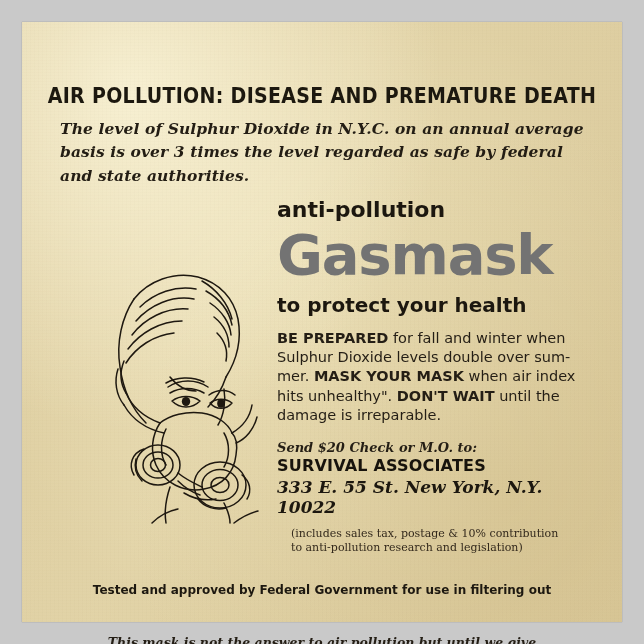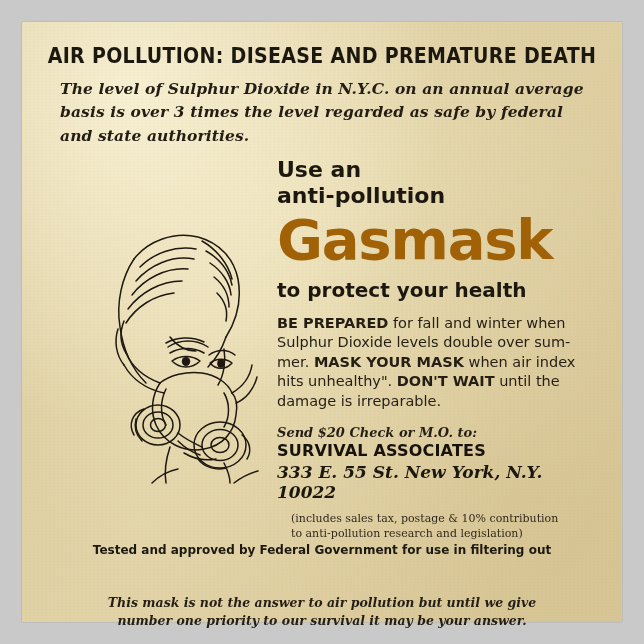--- a/index.html
+++ b/index.html
@@ -41,20 +41,21 @@
     pointer-events: none;
     opacity: 0.30;
     background-image:
       repeating-linear-gradient(0deg, rgba(120,100,60,0.05) 0px, rgba(120,100,60,0.05) 1px, rgba(255,255,255,0) 1px, rgba(255,255,255,0) 3px),
       repeating-linear-gradient(90deg, rgba(120,100,60,0.045) 0px, rgba(120,100,60,0.045) 1px, rgba(255,255,255,0) 1px, rgba(255,255,255,0) 4px);
   }
   .content {
     position: absolute;
     inset: 0;
     color: #201b13;
+    margin-top: 40px;
   }
 
   
   #headline {
     position: absolute;
     top: 22px;
     left: 0;
     right: 0;
     text-align: center;
     font-family: "DejaVu Sans", sans-serif;
@@ -92,21 +93,21 @@
     line-height: 1.16;
     color: #1c170f;
   }
   #gasmask {
     font-family: "DejaVu Sans", sans-serif;
     font-weight: bold;
     font-size: 56px;
     line-height: 1.0;
     letter-spacing: -1.2px;
     margin-top: 4px;
-    color: #a16207;
+    color: #737373;
   }
   #tagline {
     font-family: "DejaVu Sans", sans-serif;
     font-weight: bold;
     font-size: 20px;
     margin-top: 10px;
     color: #1c170f;
   }
   #body-copy {
     font-family: "DejaVu Sans", sans-serif;
@@ -268,21 +269,20 @@
         <path d="M96 250 C92 262 90 274 92 286"></path>
         <path d="M150 266 C154 274 156 280 156 286"></path>
 
         <path d="M78 286 C86 278 94 274 104 272"></path>
         <path d="M160 286 C168 280 176 276 184 274"></path>
       </svg>
     </div>
 
     <div id="right-col">
       <div class="use-an">
-        <div>Use an</div>
         <div>anti-pollution</div>
       </div>
       <div id="gasmask">Gasmask</div>
       <div id="tagline">to protect your health</div>
 
       <div id="body-copy"><b>BE PREPARED</b><span> for fall and winter when Sulphur Dioxide levels double over sum-mer. </span><b>MASK YOUR MASK</b><span> when air index hits unhealthy". </span><b>DON'T WAIT</b><span> until the damage is irreparable.</span></div>
 
       <div id="send-line">Send $20 Check or M.O. to:</div>
       <div id="company">SURVIVAL ASSOCIATES</div>
       <div id="address">333 E. 55 St. New York, N.Y. 10022</div>

